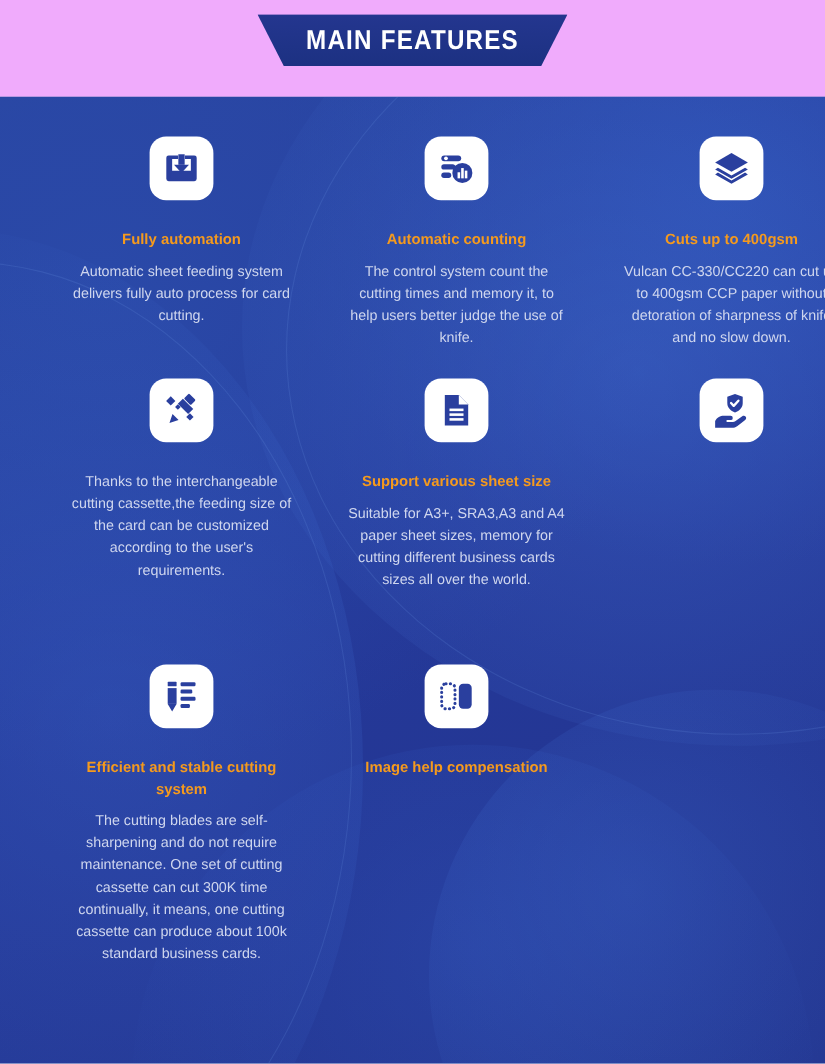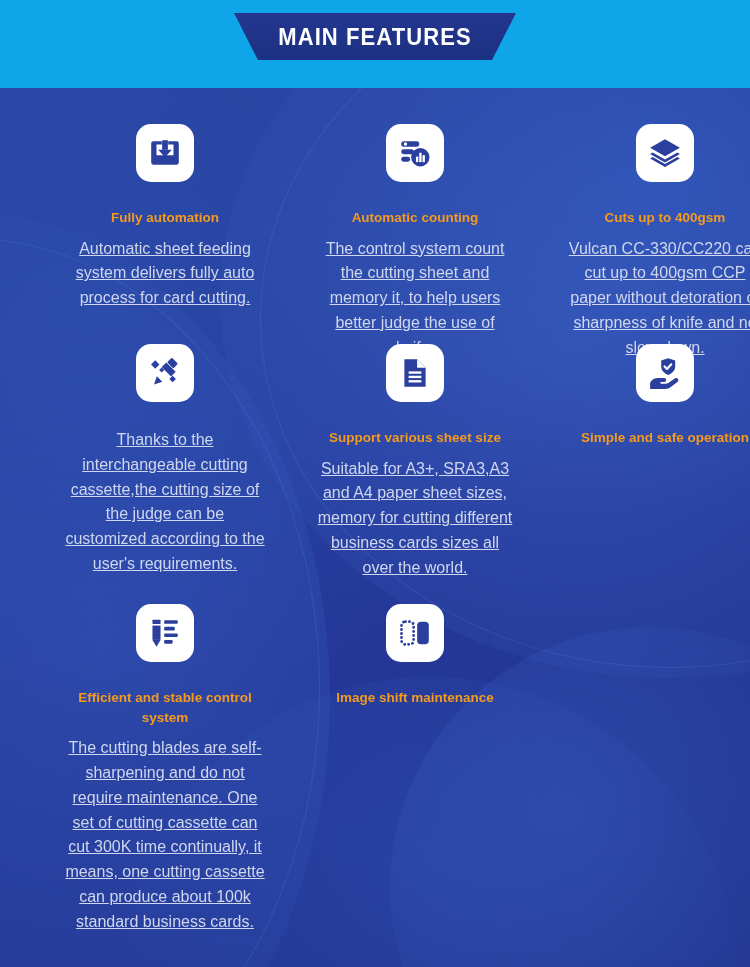--- a/index.html
+++ b/index.html
@@ -20,21 +20,21 @@
     background: #ffffff;
   }
 
   
   .banner-wrap {
     position: absolute;
     top: 0;
     left: 0;
     width: 750px;
     height: 88px;
-    background: #0ea5e9;
+    background: #f0abfc;
     display: flex;
     align-items: flex-start;
     justify-content: center;
   }
 
   .banner {
     position: relative;
     margin-top: 13px;
     width: 282px;
     height: 47px;
@@ -143,24 +143,23 @@
     color: #f59a1d;
     font-size: 13.5px;
     font-weight: bold;
     line-height: 1.45;
     margin-bottom: 9px;
     max-width: 180px;
   }
 
   .card-desc {
     color: #cfd6ee;
-    font-size: 16px;
+    font-size: 13px;
     line-height: 1.55;
     max-width: 200px;
-    text-decoration: underline;
   }
 </style>
 </head>
 <body>
 
 <div class="page">
 
   <div class="banner-wrap">
     <div class="banner">
       <span class="banner-title">MAIN FEATURES</span>
@@ -197,21 +196,21 @@
             <circle cx="7" cy="7.5" r="1.6" fill="#ffffff"></circle>
             <rect x="3" y="12.5" width="12" height="4.6" rx="2.3" fill="#2a3f9e"></rect>
             <rect x="3" y="19.6" width="8.5" height="4.6" rx="2.3" fill="#2a3f9e"></rect>
             <circle cx="21" cy="20" r="8.6" fill="#2a3f9e"></circle>
             <rect x="16.9" y="19.4" width="2.2" height="5.2" fill="#ffffff"></rect>
             <rect x="20" y="15.8" width="2.2" height="8.8" fill="#ffffff"></rect>
             <rect x="23.1" y="18" width="2.2" height="6.6" fill="#ffffff"></rect>
           </svg>
         </div>
         <div class="card-title">Automatic counting</div>
-        <div class="card-desc">The control system count the cutting sheet and memory it, to help users better judge the use of knife.</div>
+        <div class="card-desc">The control system count the cutting times and memory it, to help users better judge the use of knife.</div>
       </div>
 
 
       <div class="card">
         <div class="icon-tile">
           <svg width="34" height="34" viewBox="0 0 32 32" fill="none">
             <path d="M16 3L30 11 16 19 2 11 16 3z" fill="#2a3f9e"></path>
             <path d="M16 22.2L4.4 15.5 2 17l14 8 14-8-2.4-1.5L16 22.2z" fill="#2a3f9e"></path>
             <path d="M16 26.4L4.4 19.7 2 21.2l14 8 14-8-2.4-1.5L16 26.4z" fill="#2a3f9e"></path>
           </svg>
@@ -226,21 +225,21 @@
             <g fill="#2a3f9e">
               <rect x="19" y="3.5" width="8.2" height="6.2" rx="1" transform="rotate(45 23.1 6.6)"></rect>
               <rect x="13.2" y="9.5" width="12.5" height="6.2" transform="rotate(45 19.4 12.6)"></rect>
               <path d="M8.3 19.1l-2.6 7.8 7.8-2.6-5.2-5.2z"></path>
               <rect x="4" y="5.2" width="5.6" height="5.6" transform="rotate(45 6.8 8)"></rect>
               <rect x="11.2" y="11.5" width="3.4" height="3.4" transform="rotate(45 12.9 13.2)"></rect>
               <rect x="21" y="19.5" width="4.4" height="4.4" transform="rotate(45 23.2 21.7)"></rect>
             </g>
           </svg>
         </div>
-        <div class="card-desc">Thanks to the interchangeable cutting cassette,the cutting size of the judge can be customized according to the user's requirements.</div>
+        <div class="card-desc">Thanks to the interchangeable cutting cassette,the feeding size of the card can be customized according to the user's requirements.</div>
       </div>
 
       <div class="card">
         <div class="icon-tile">
           <svg width="34" height="34" viewBox="0 0 32 32" fill="none">
             <path d="M6 3h12l8 8v18H6V3z" fill="#2a3f9e"></path>
             <path d="M18 3l8 8h-8V3z" fill="#ffffff"></path>
             <rect x="10" y="14.5" width="12" height="2.2" fill="#ffffff"></rect>
             <rect x="10" y="18.6" width="12" height="2.2" fill="#ffffff"></rect>
             <rect x="10" y="22.7" width="12" height="2.2" fill="#ffffff"></rect>
@@ -251,46 +250,45 @@
       </div>
 
       <div class="card">
         <div class="icon-tile">
           <svg width="34" height="34" viewBox="0 0 32 32" fill="none">
             <path d="M19 2l6.6 2.3v5.4c0 3.9-2.7 6.8-6.6 8.1-3.9-1.3-6.6-4.2-6.6-8.1V4.3L19 2z" fill="#2a3f9e"></path>
             <path d="M15.6 9.8l2.3 2.4 4-4.4" stroke="#ffffff" stroke-width="2" fill="none" stroke-linecap="round" stroke-linejoin="round"></path>
             <path d="M2 25.2c1.8-3.4 4.3-4.6 7.4-4.6h5.8a1.9 1.9 0 1 1 0 3.8h-3.4v1.7h4.3c1.6 0 2.8-.5 4-1.4l5.1-3.6c1-.7 2.3-.5 3 .5.6.9.4 2.1-.5 2.8l-6.6 5c-1.4 1.1-3 1.6-4.8 1.6H2v-5.8z" fill="#2a3f9e"></path>
           </svg>
         </div>
-        <div class="card-title">Simple and safe operation</div>
       </div>
 
       <div class="card">
         <div class="icon-tile">
           <svg width="34" height="34" viewBox="0 0 32 32" fill="none">
             <g fill="#2a3f9e">
               <rect x="4.2" y="3.5" width="7.6" height="4" rx="0.6"></rect>
               <rect x="4.2" y="9" width="7.6" height="13.5"></rect>
               <path d="M4.2 22.5h7.6L8 29l-3.8-6.5z"></path>
               <rect x="15.2" y="4" width="12.8" height="3.4" rx="1.1"></rect>
               <rect x="15.2" y="10.2" width="10" height="3.4" rx="1.1"></rect>
               <rect x="15.2" y="16.4" width="12.8" height="3.4" rx="1.1"></rect>
               <rect x="15.2" y="22.6" width="8" height="3.4" rx="1.1"></rect>
             </g>
           </svg>
         </div>
-        <div class="card-title">Efficient and stable control system</div>
+        <div class="card-title">Efficient and stable cutting system</div>
         <div class="card-desc">The cutting blades are self-sharpening and do not require maintenance. One set of cutting cassette can cut 300K time continually, it means, one cutting cassette can produce about 100k standard business cards.</div>
       </div>
 
       <div class="card">
         <div class="icon-tile">
           <svg width="34" height="34" viewBox="0 0 32 32" fill="none">
             <rect x="3.3" y="5.3" width="11.4" height="21.4" rx="3.6" fill="none" stroke="#2a3f9e" stroke-width="2.6" stroke-dasharray="0.2 3.6" stroke-linecap="round"></rect>
             <rect x="18" y="5.3" width="11" height="21.4" rx="3.6" fill="#2a3f9e"></rect>
           </svg>
         </div>
-        <div class="card-title">Image shift maintenance</div>
+        <div class="card-title">Image help compensation</div>
       </div>
 
     </div>
   </div>
 </div>
 
 </body></html>

